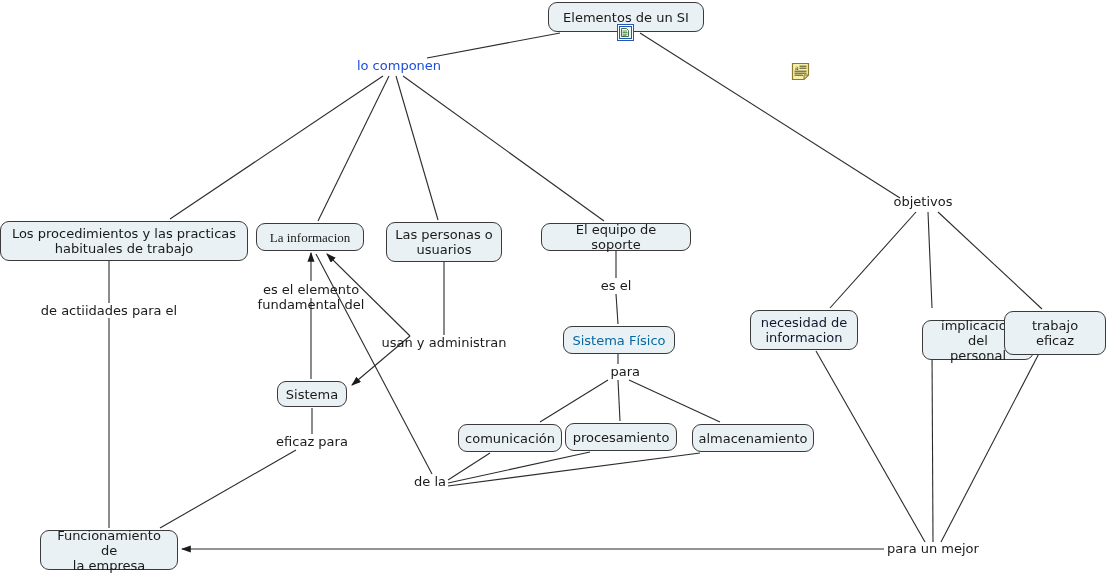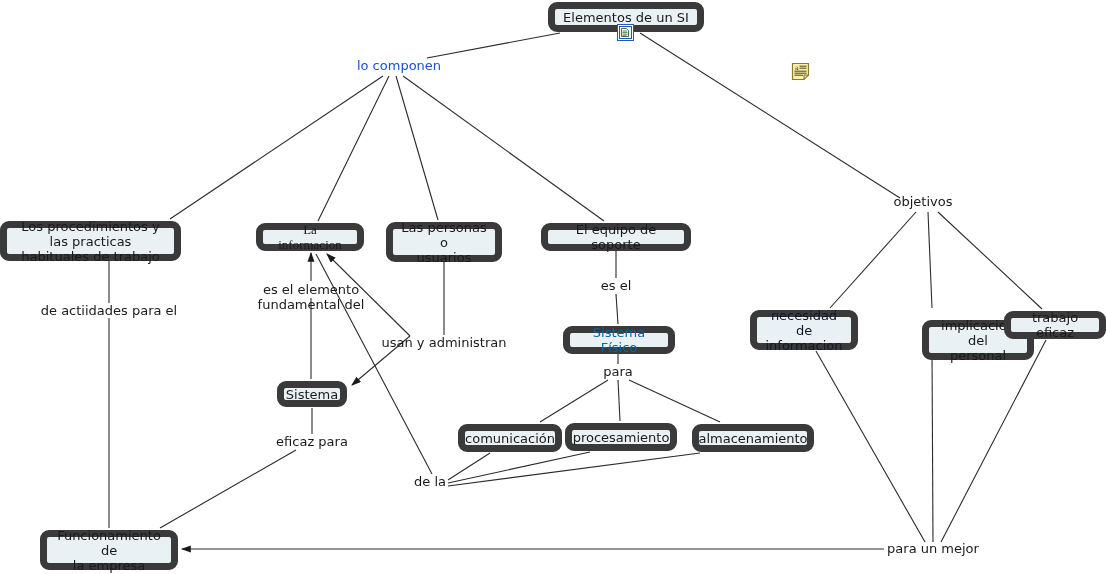--- a/index.html
+++ b/index.html
@@ -19,21 +19,21 @@
     position: absolute;
     left: 0; top: 0;
     width: 1106px;
     height: 574px;
     pointer-events: none;
   }
   .node {
     position: absolute;
     box-sizing: border-box;
     background: #eaf1f4;
-    border: 7px solid #4c1d95;
+    border: 1px solid #4c1d95;
     border-radius: 9px;
     display: flex;
     align-items: center;
     justify-content: center;
     text-align: center;
     color: #1a1a1a;
     font-size: 13px;
     line-height: 15px;
     padding: 2px 8px;
     white-space: pre-line;
@@ -105,48 +105,48 @@
         <line x1="296" y1="450" x2="160" y2="528" stroke="#2b2b2b" stroke-width="1.1"></line>
         <line x1="816" y1="351" x2="925" y2="542" stroke="#2b2b2b" stroke-width="1.1"></line>
         <line x1="932" y1="351" x2="933" y2="542" stroke="#2b2b2b" stroke-width="1.1"></line>
         <line x1="1046" y1="340" x2="941" y2="542" stroke="#2b2b2b" stroke-width="1.1"></line>
         <line x1="884" y1="549" x2="182" y2="549" stroke="#2b2b2b" stroke-width="1.1" marker-end="url(#arrowhead)"></line>
       </g>
   </svg>
 
   <div id="nodes-layer">
       <div class="node" style="left: 548px; top: 2px; width: 156px; height: 30px; background: rgb(234, 241, 244); border-color: rgb(58, 58, 58); color: rgb(26, 26, 26);">Elementos de un SI</div>
-      <div class="node" style="left: 0px; top: 221px; width: 181px; height: 40px; background: rgb(234, 241, 244); border-color: rgb(58, 58, 58); color: rgb(26, 26, 26);">Los procedimientos y las practicas
+      <div class="node" style="left: 0px; top: 221px; width: 248px; height: 40px; background: rgb(234, 241, 244); border-color: rgb(58, 58, 58); color: rgb(26, 26, 26);">Los procedimientos y las practicas
 habituales de trabajo</div>
       <div class="node" style="left: 256px; top: 223px; width: 108px; height: 28px; background: rgb(234, 241, 244); border-color: rgb(58, 58, 58); color: rgb(26, 26, 26); font-family: Liberation Serif, serif;">La informacion</div>
       <div class="node" style="left: 386px; top: 222px; width: 116px; height: 40px; background: rgb(234, 241, 244); border-color: rgb(58, 58, 58); color: rgb(26, 26, 26);">Las personas o
 usuarios</div>
       <div class="node" style="left: 541px; top: 223px; width: 150px; height: 28px; background: rgb(234, 241, 244); border-color: rgb(58, 58, 58); color: rgb(26, 26, 26);">El equipo de soporte</div>
       <div class="node" style="left: 750px; top: 310px; width: 108px; height: 40px; background: rgb(234, 241, 244); border-color: rgb(58, 58, 58); color: #0f172a;">necesidad de
 informacion</div>
       <div class="node" style="left: 876px; top: 320px; width: 112px; height: 40px; background: rgb(234, 241, 244); border-color: rgb(58, 58, 58); color: rgb(26, 26, 26); margin-left: 46px;">implicacion del
 personal</div>
-      <div class="node" style="left: 1004px; top: 311px; width: 102px; height: 28px; background: rgb(234, 241, 244); border-color: rgb(58, 58, 58); color: rgb(26, 26, 26);">trabajo eficaz</div>
+      <div class="node" style="left: 1004px; top: 311px; width: 102px; height: 44px; background: rgb(234, 241, 244); border-color: rgb(58, 58, 58); color: rgb(26, 26, 26);">trabajo eficaz</div>
       <div class="node" style="left: 563px; top: 326px; width: 112px; height: 28px; background: rgb(234, 241, 244); border-color: rgb(58, 58, 58); color: #0369a1;">Sistema Físico</div>
       <div class="node" style="left: 277px; top: 381px; width: 70px; height: 26px; background: rgb(234, 241, 244); border-color: rgb(58, 58, 58); color: rgb(26, 26, 26);">Sistema</div>
       <div class="node" style="left: 458px; top: 424px; width: 104px; height: 28px; background: rgb(234, 241, 244); border-color: rgb(58, 58, 58); color: rgb(26, 26, 26);">comunicación</div>
       <div class="node" style="left: 565px; top: 423px; width: 112px; height: 28px; background: rgb(234, 241, 244); border-color: rgb(58, 58, 58); color: rgb(26, 26, 26);">procesamiento</div>
       <div class="node" style="left: 692px; top: 424px; width: 122px; height: 28px; background: rgb(234, 241, 244); border-color: rgb(58, 58, 58); color: rgb(26, 26, 26);">almacenamiento</div>
       <div class="node" style="left: 40px; top: 530px; width: 138px; height: 40px; background: rgb(234, 241, 244); border-color: rgb(58, 58, 58); color: rgb(26, 26, 26);">Funcionamiento de
 la empresa</div>
     </div>
   <div id="labels-layer">
       <div class="linklabel" style="left: 399px; top: 58px; width: 90px; color: #1d4ed8;">lo componen</div>
       <div class="linklabel" style="left: 923px; top: 194px; width: 70px; color: rgb(26, 26, 26);">objetivos</div>
       <div class="linklabel" style="left: 109px; top: 303px; width: 150px; color: rgb(26, 26, 26);">de actiidades para el</div>
       <div class="linklabel" style="left: 311px; top: 282px; width: 120px; color: rgb(26, 26, 26);">es el elemento
 fundamental del</div>
       <div class="linklabel" style="left: 444px; top: 335px; width: 130px; color: rgb(26, 26, 26);">usan y administran</div>
       <div class="linklabel" style="left: 616px; top: 278px; width: 50px; color: rgb(26, 26, 26);">es el</div>
-      <div class="linklabel" style="left: 618px; top: 364px; width: 44px; color: rgb(26, 26, 26);">para</div>
+      <div class="linklabel" style="left: 618px; top: 364px; width: 44px; color: rgb(26, 26, 26); text-align: right;">para</div>
       <div class="linklabel" style="left: 312px; top: 434px; width: 84px; color: rgb(26, 26, 26);">eficaz para</div>
       <div class="linklabel" style="left: 430px; top: 474px; width: 44px; color: rgb(26, 26, 26);">de la</div>
       <div class="linklabel" style="left: 933px; top: 541px; width: 100px; color: rgb(26, 26, 26);">para un mejor</div>
     </div>
 
   <svg class="icon-doc" id="root-doc-icon" viewBox="0 0 17 17" xmlns="http://www.w3.org/2000/svg" style="left: 617px; top: 24px; width: 17px; height: 17px;">
     <rect x="0.5" y="0.5" width="16" height="16" fill="#ffffff" stroke="#2456b5" stroke-width="1"></rect>
     <rect x="2.5" y="2.5" width="12" height="12" fill="#f2f6fd" stroke="#2456b5" stroke-width="1"></rect>
     <path d="M4.5 4.5 h5 l2 2 v6 h-7 z" fill="#ffffff" stroke="#2a6a2a" stroke-width="0.9"></path>
     <g stroke="#2a6a2a" stroke-width="0.8">

